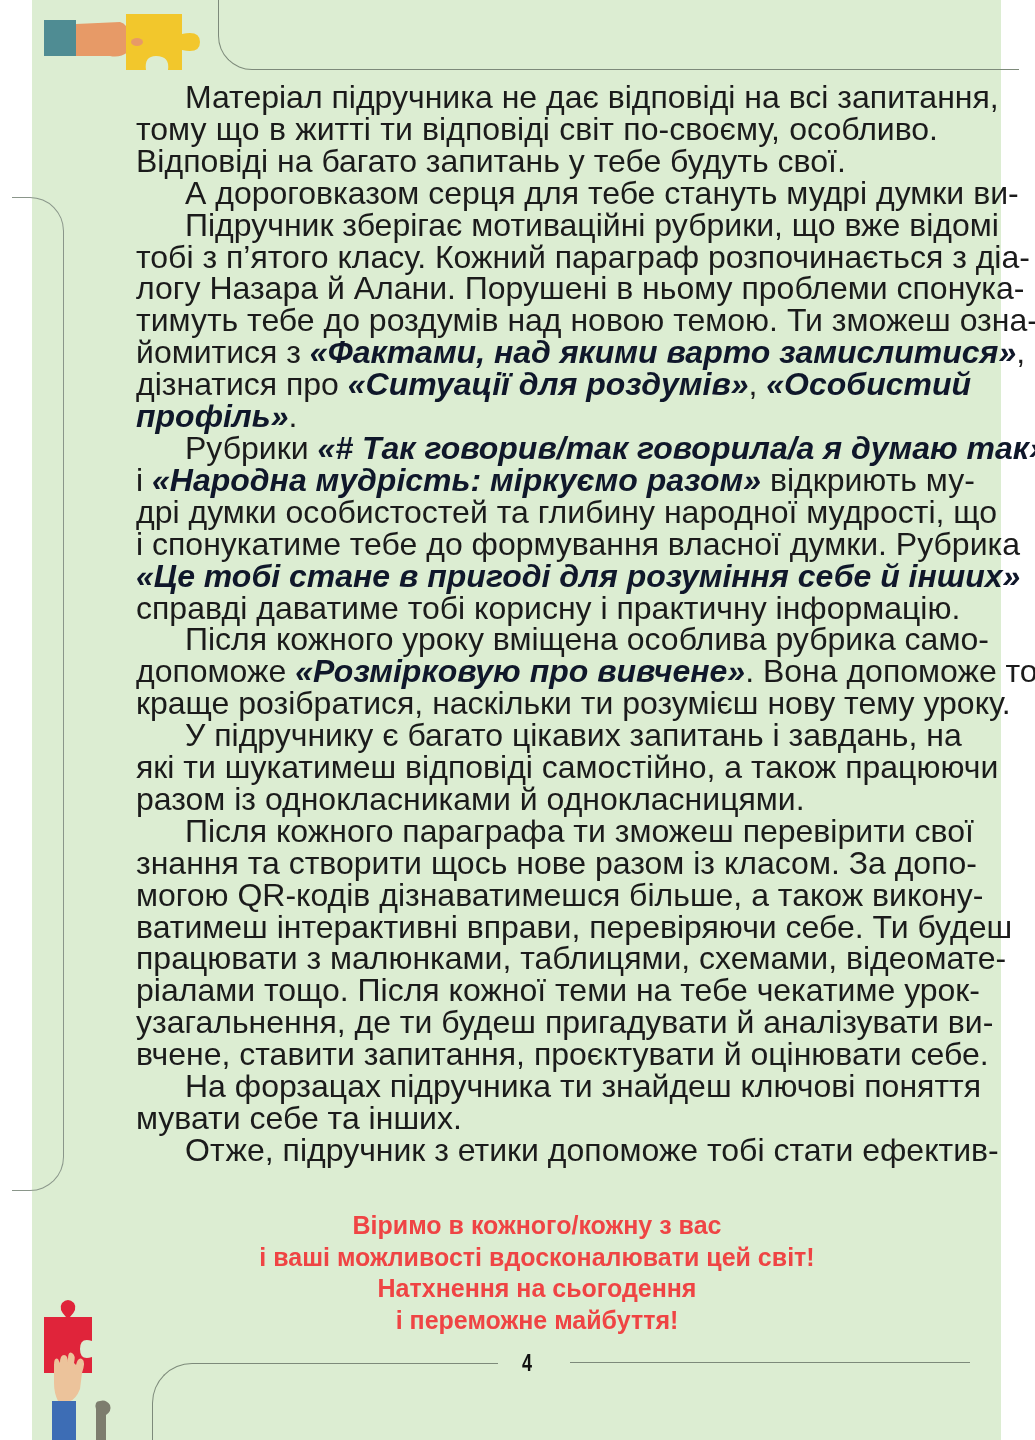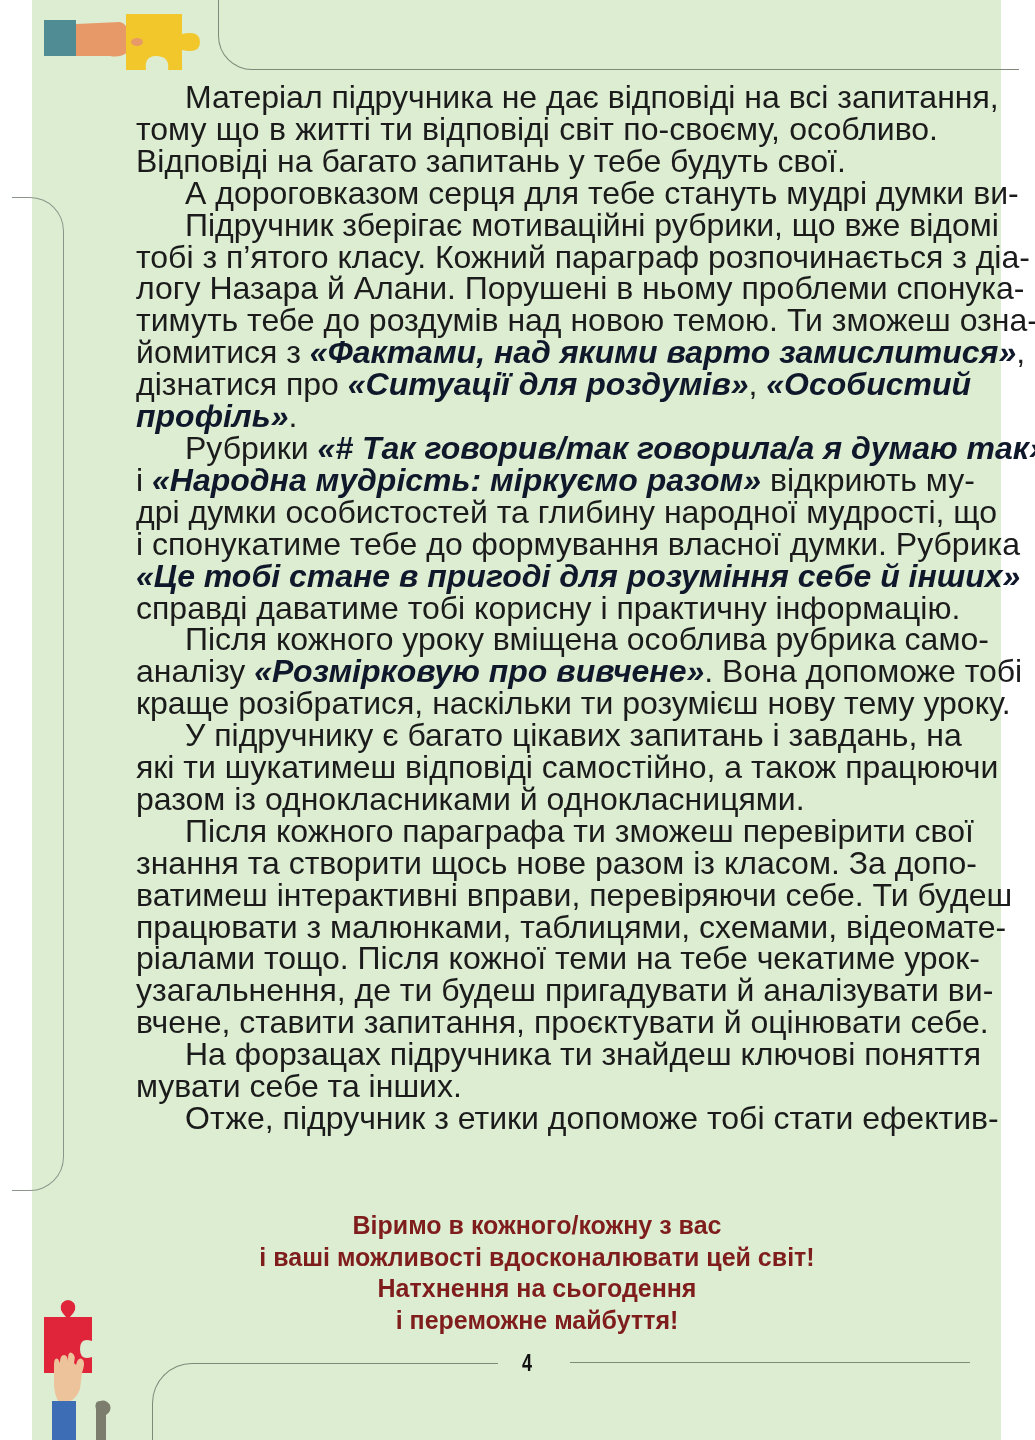--- a/index.html
+++ b/index.html
@@ -40,21 +40,21 @@
       position: absolute; left: 136px; top: 82px; width: 802px;
       font-size: 32px; line-height: 31.9px; color: #1b1b1b;
       font-family: "Liberation Sans", sans-serif;
     }
     .line { display: block; white-space: nowrap; text-align: justify; text-align-last: justify; }
     .line.last { text-align-last: left; }
     .line.indent { padding-left: 49px; }
     .hl { color: #0f172a; font-weight: bold; font-style: italic; }
     .closing {
       position: absolute; left: 136px; top: 1210px; width: 802px; text-align: center;
-      color: #7f1d1d; font-weight: bold; font-size: 25px; line-height: 31.5px;
+      color: #ef4444; font-weight: bold; font-size: 25px; line-height: 31.5px;
     }
     .closing span { display: block; }
   </style>
 </head>
 <body>
 
 <div class="page"></div>
 
 <svg class="deco" style="left:40px;top:12px;" width="170" height="62" viewBox="0 0 170 62">
   <rect x="4" y="8" width="32" height="36" fill="#4f8c93"></rect>
@@ -78,27 +78,28 @@
     <span class="line"><span>йомитися з </span><span class="hl">«Фактами, над якими варто замислитися»</span><span>,</span></span>
     <span class="line"><span>дізнатися про </span><span class="hl">«Ситуації для роздумів»</span><span>, </span><span class="hl">«Особистий</span></span>
     <span class="line last"><span class="hl">профіль»</span><span>.</span></span>
     <span class="line indent"><span>Рубрики </span><span class="hl">«# Так говорив/так говорила/а я думаю так»</span></span>
     <span class="line"><span>і </span><span class="hl">«Народна мудрість: міркуємо разом»</span><span> відкриють му-</span></span>
     <span class="line"><span>дрі думки особистостей та глибину народної мудрості, що</span></span>
     <span class="line"><span>і спонукатиме тебе до формування власної думки. Рубрика</span></span>
     <span class="line"><span class="hl">«Це тобі стане в пригоді для розуміння себе й інших»</span></span>
     <span class="line last"><span>справді даватиме тобі корисну і практичну інформацію.</span></span>
     <span class="line indent"><span>Після кожного уроку вміщена особлива рубрика само-</span></span>
-    <span class="line"><span>аналізу </span><span class="hl">«Розмірковую про вивчене»</span><span>. Вона допоможе тобі</span></span>
+    <span class="line"><span>допоможе </span><span class="hl">«Розмірковую про вивчене»</span><span>. Вона допоможе тобі</span></span>
     <span class="line last"><span>краще розібратися, наскільки ти розумієш нову тему уроку.</span></span>
     <span class="line indent"><span>У підручнику є багато цікавих запитань і завдань, на</span></span>
     <span class="line"><span>які ти шукатимеш відповіді самостійно, а також працюючи</span></span>
     <span class="line last"><span>разом із однокласниками й однокласницями.</span></span>
     <span class="line indent"><span>Після кожного параграфа ти зможеш перевірити свої</span></span>
     <span class="line"><span>знання та створити щось нове разом із класом. За допо-</span></span>
+    <span class="line"><span>могою QR-кодів дізнаватимешся більше, а також виконy-</span></span>
     <span class="line"><span>ватимеш інтерактивні вправи, перевіряючи себе. Ти будеш</span></span>
     <span class="line"><span>працювати з малюнками, таблицями, схемами, відеомате-</span></span>
     <span class="line"><span>ріалами тощо. Після кожної теми на тебе чекатиме урок-</span></span>
     <span class="line"><span>узагальнення, де ти будеш пригадувати й аналізувати ви-</span></span>
     <span class="line last"><span>вчене, ставити запитання, проєктувати й оцінювати себе.</span></span>
     <span class="line indent"><span>На форзацах підручника ти знайдеш ключові поняття</span></span>
     <span class="line last"><span>мувати себе та інших.</span></span>
     <span class="line indent"><span>Отже, підручник з етики допоможе тобі стати ефектив-</span></span>
   </div>
 

